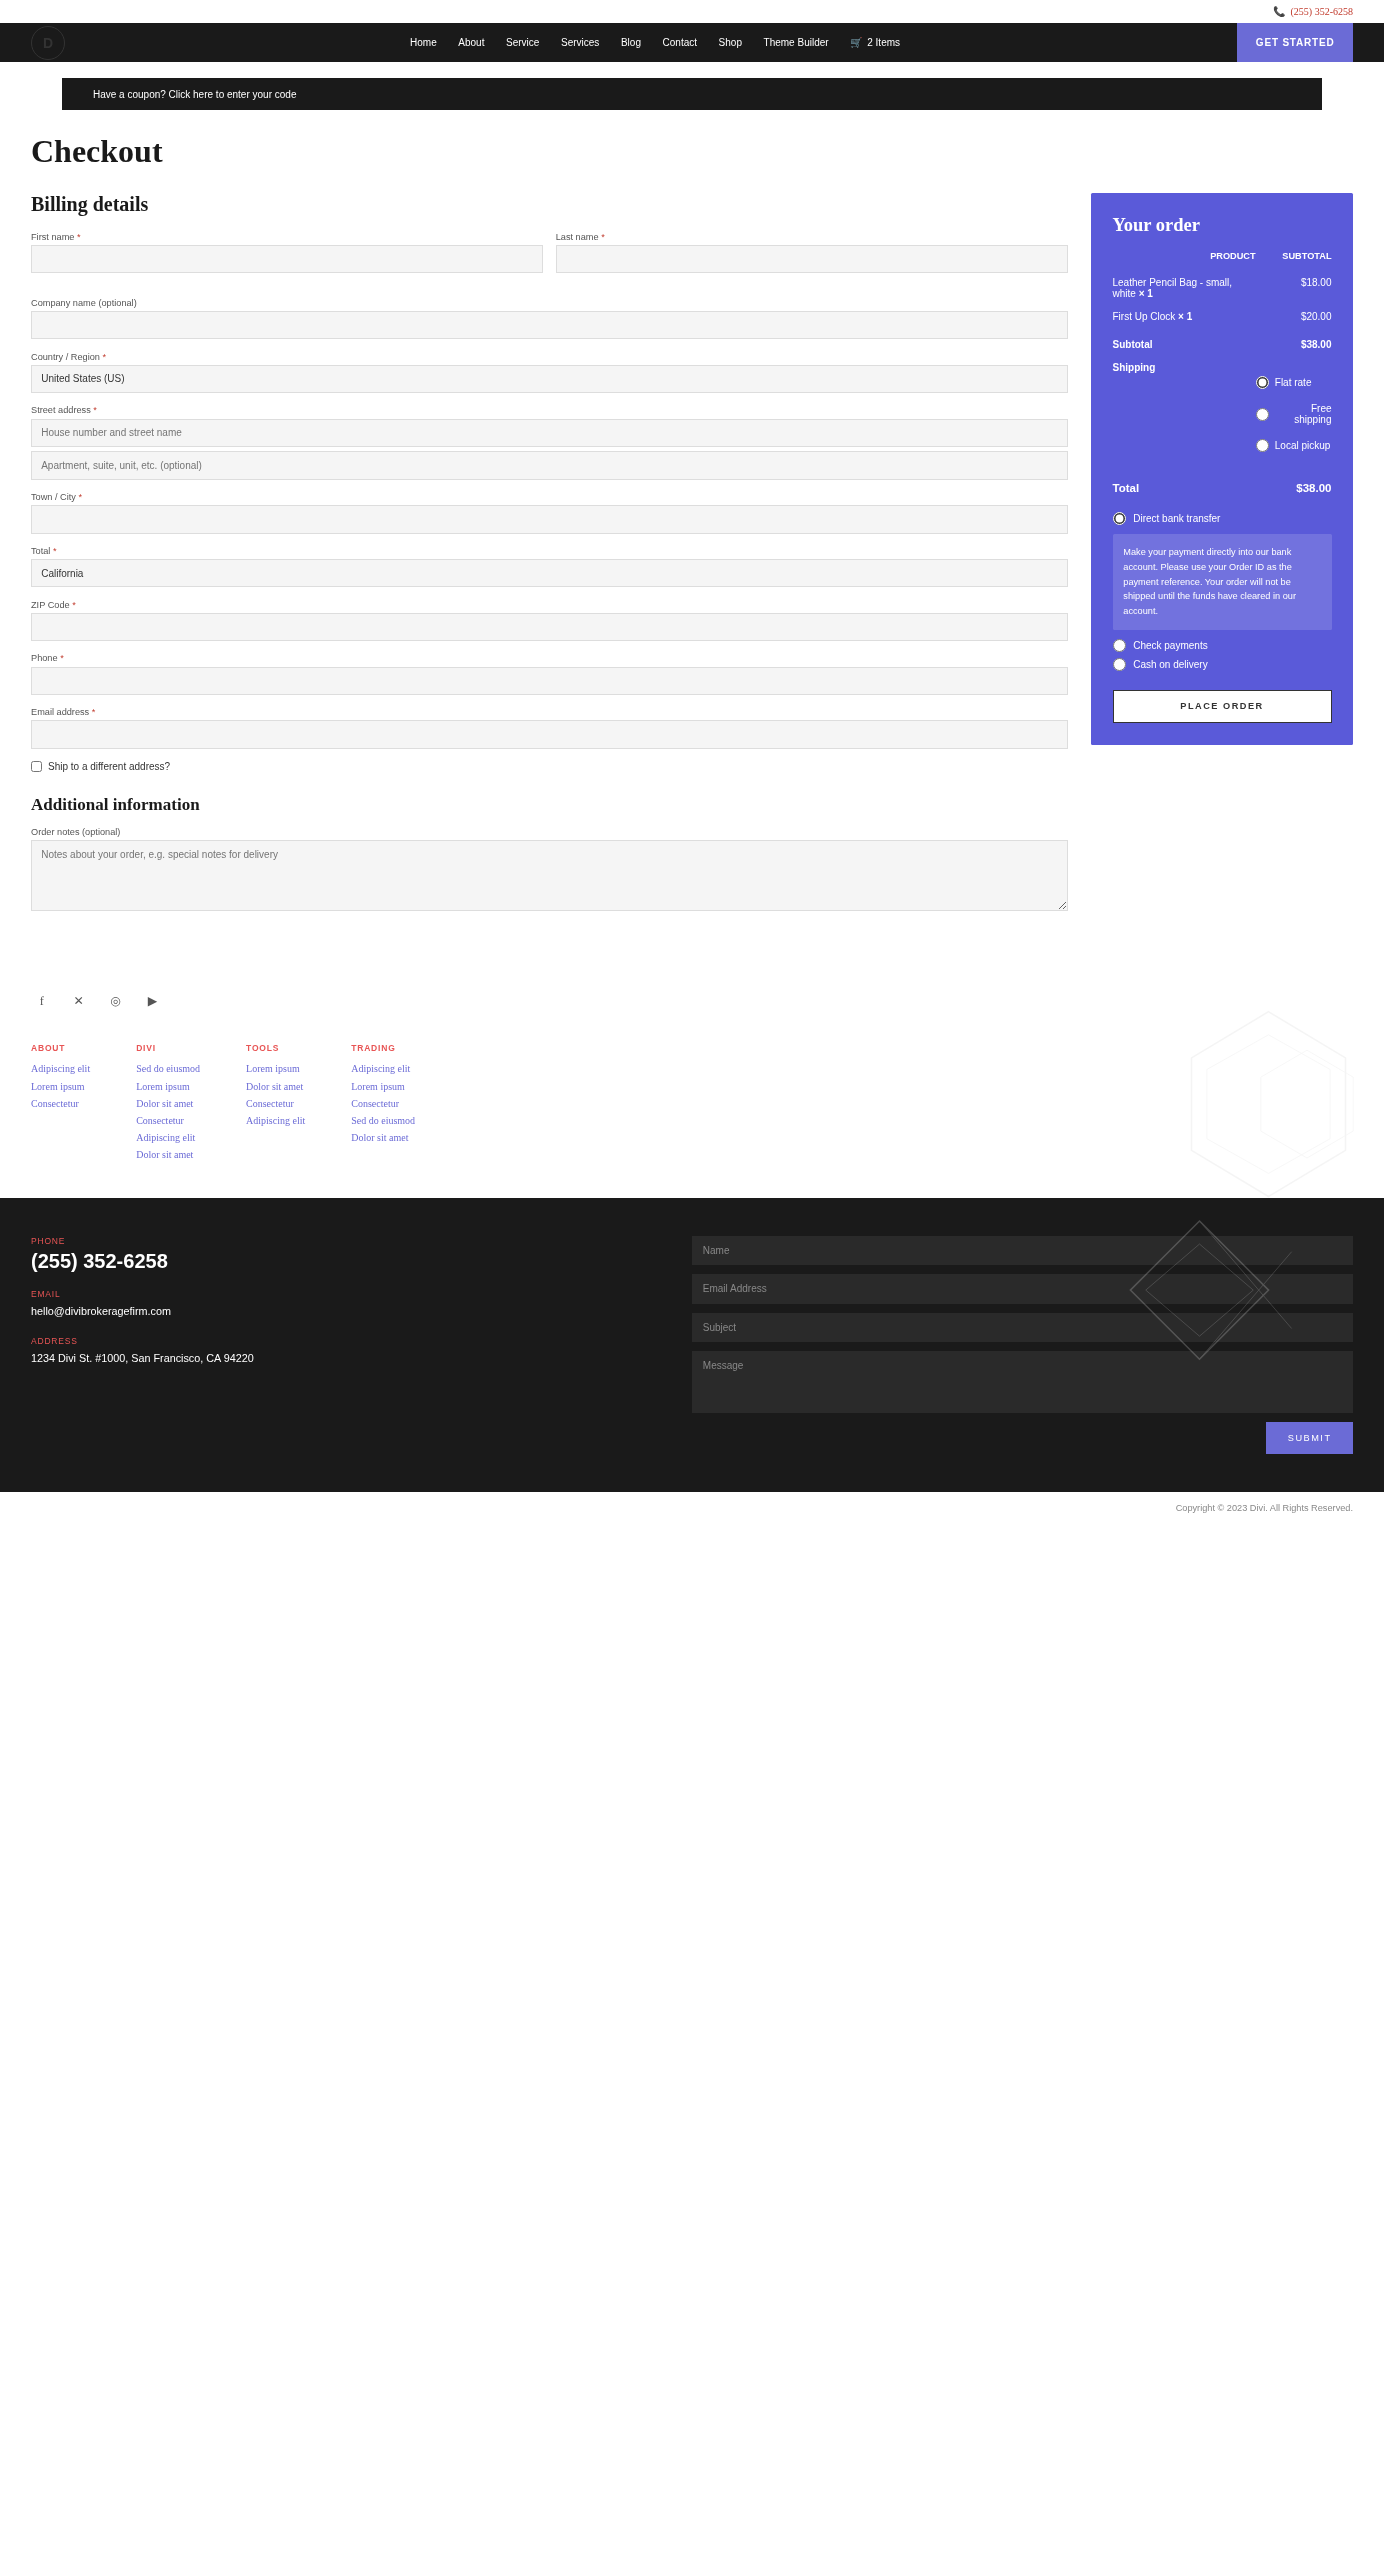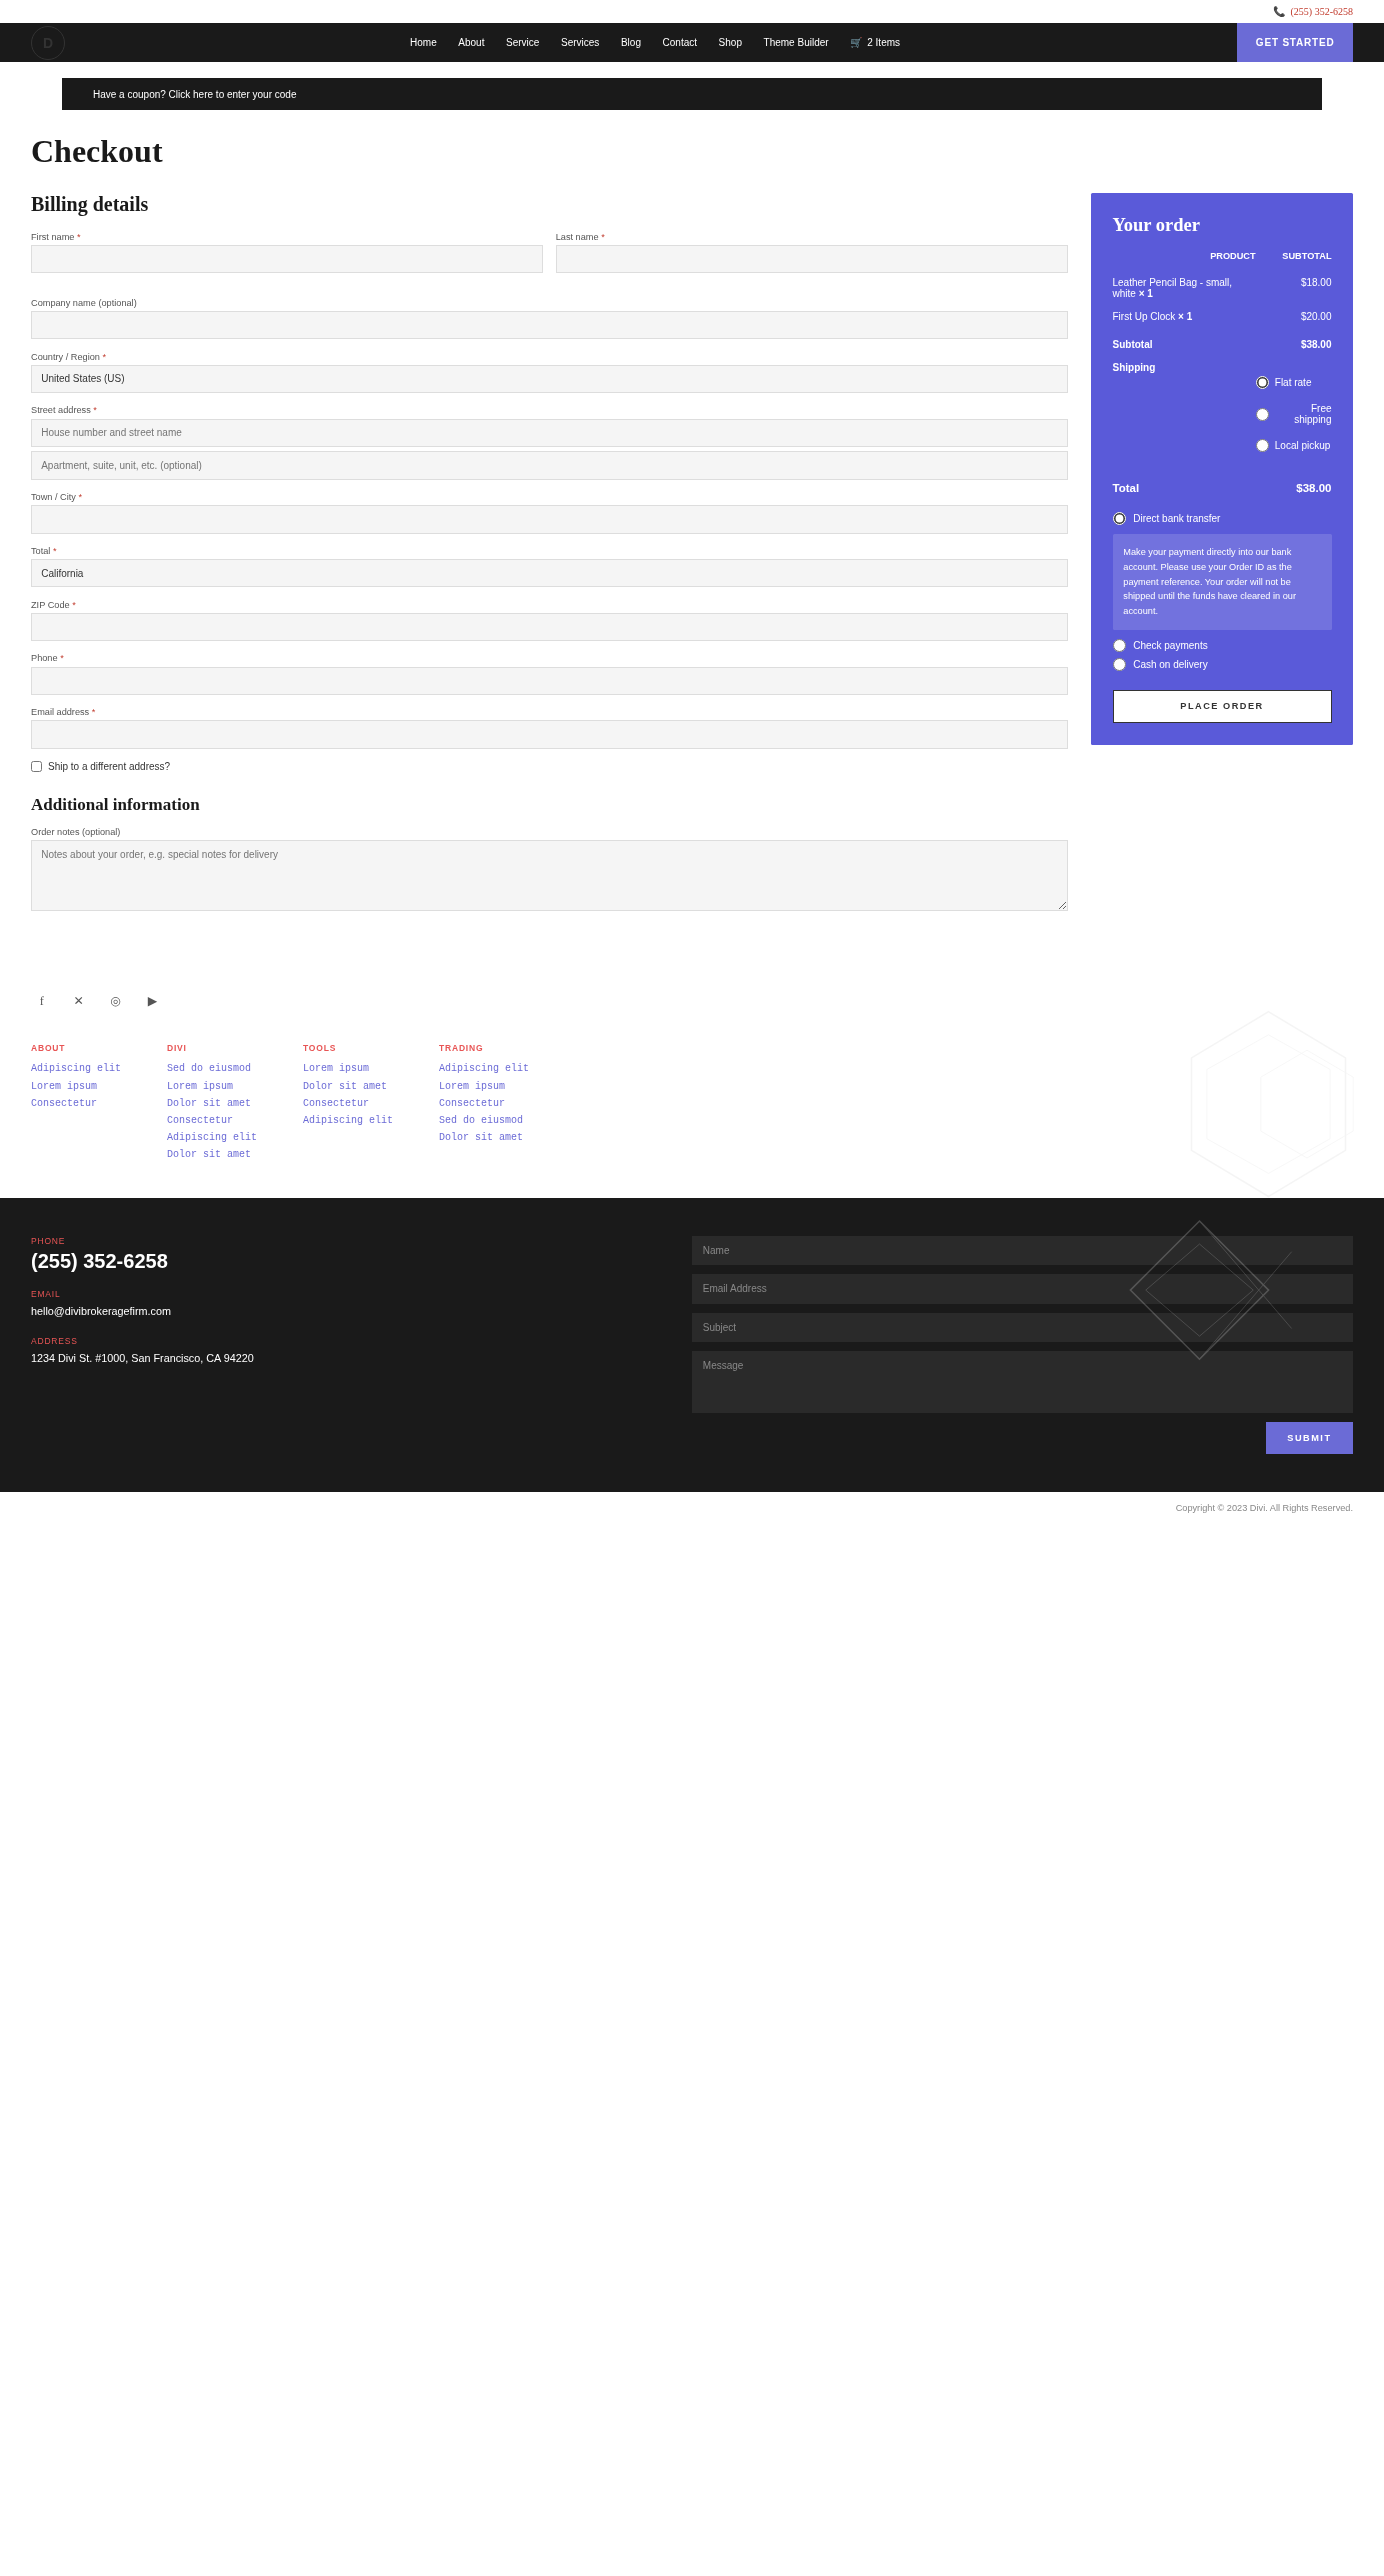--- a/index.html
+++ b/index.html
@@ -73,39 +73,39 @@
     .payment-other input[type="radio"] { accent-color: #fff; }
 
     .place-order-btn { width: 100%; background: #fff; color: #333; border: 1.5px solid #333; padding: 10.8px; font-size: 9.2px; font-weight: bold; font-family: Arial, sans-serif; letter-spacing: 1.5px; cursor: pointer; margin-top: 12.3px; text-transform: uppercase; }
 
     
     .footer-social { padding: 31px 31px 15.4px 31px; display: flex; gap: 15.4px; }
     .social-icon { width: 21.5px; height: 21.5px; display: flex; align-items: center; justify-content: center; font-size: 12.3px; color: #555; cursor: pointer; }
 
     .footer-links { padding: 15.4px 31px 31px 31px; display: flex; gap: 46px; position: relative; }
     .footer-col h4 { font-size: 8.5px; font-weight: bold; color: #e85555; font-family: Arial, sans-serif; letter-spacing: 0.8px; text-transform: uppercase; margin-bottom: 10.8px; }
-    .footer-col a { display: block; color: #6b6bd6; text-decoration: none; font-size: 10px; font-family: Liberation Mono, monospace; margin-bottom: 6.2px; }
+    .footer-col a { display: block; color: #6b6bd6; text-decoration: none; font-size: 10px; font-family: Liberation Serif, serif; margin-bottom: 6.2px; }
 
     
     .footer-deco { position: absolute; right: 0; top: -23px; opacity: 0.12; pointer-events: none; }
 
     
     .contact-footer { background: #1a1a1a; color: #fff; padding: 38px 31px; display: flex; gap: 0; position: relative; overflow: hidden; }
     .contact-info { flex: 1; }
     .contact-label { font-size: 8.5px; color: #e85555; font-family: Arial, sans-serif; letter-spacing: 0.8px; text-transform: uppercase; margin-bottom: 4.6px; margin-top: 15.4px; }
     .contact-label:first-child { margin-top: 0; }
     .contact-value { font-size: 10.8px; color: #fff; font-family: Arial, sans-serif; line-height: 1.6; }
     .contact-phone-big { font-size: 20px; font-weight: bold; font-family: Arial, sans-serif; color: #fff; }
 
     .contact-form-area { flex: 1; display: flex; flex-direction: column; gap: 9.2px; justify-content: center; }
     .contact-input { background: #2a2a2a; border: none; padding: 9.2px 10.8px; color: #fff; font-size: 10px; font-family: Arial, sans-serif; width: 100%; outline: none; }
     .contact-input::placeholder { color: #888; }
     .contact-textarea { background: #2a2a2a; border: none; padding: 9.2px 10.8px; color: #fff; font-size: 10px; font-family: Arial, sans-serif; width: 100%; height: 62px; outline: none; resize: none; }
     .contact-textarea::placeholder { color: #888; }
-    .submit-btn { background: #6b6bd6; color: #fff; border: none; padding: 10.8px 21.5px; font-size: 9.2px; font-weight: bold; font-family: Arial, sans-serif; letter-spacing: 1.5px; cursor: pointer; align-self: flex-end; text-transform: uppercase; }
+    .submit-btn { background: #6b6bd6; color: #fff; border: none; padding: 10.8px 21.5px; font-size: 9.2px; font-weight: normal; font-family: Arial, sans-serif; letter-spacing: 1.5px; cursor: pointer; align-self: flex-end; text-transform: uppercase; }
 
     .contact-deco { position: absolute; right: 108px; top: 31px; opacity: 0.15; pointer-events: none; }
 
     
     .copyright { text-align: right; padding: 10.8px 31px; font-size: 9.2px; font-family: Arial, sans-serif; color: #888; background: #fff; }
 
     .page-wrapper { max-width: 1385px; margin: 0 auto; }
   </style>
 </head>
 <body>

